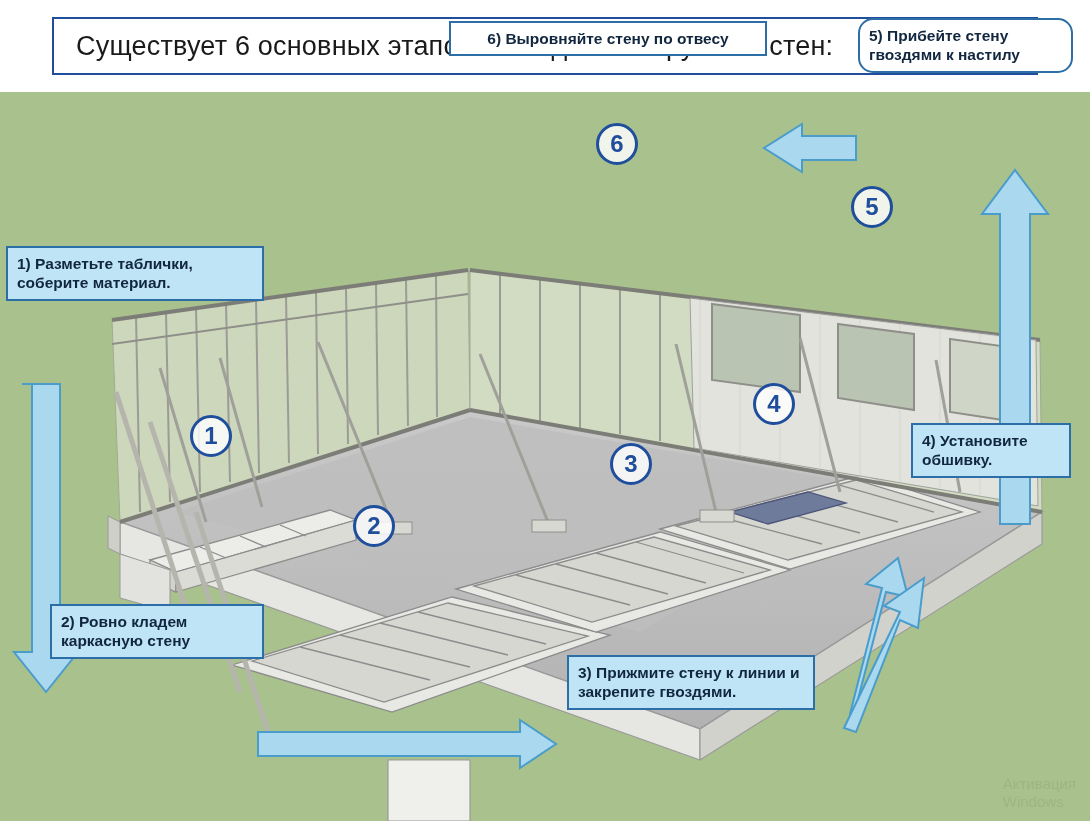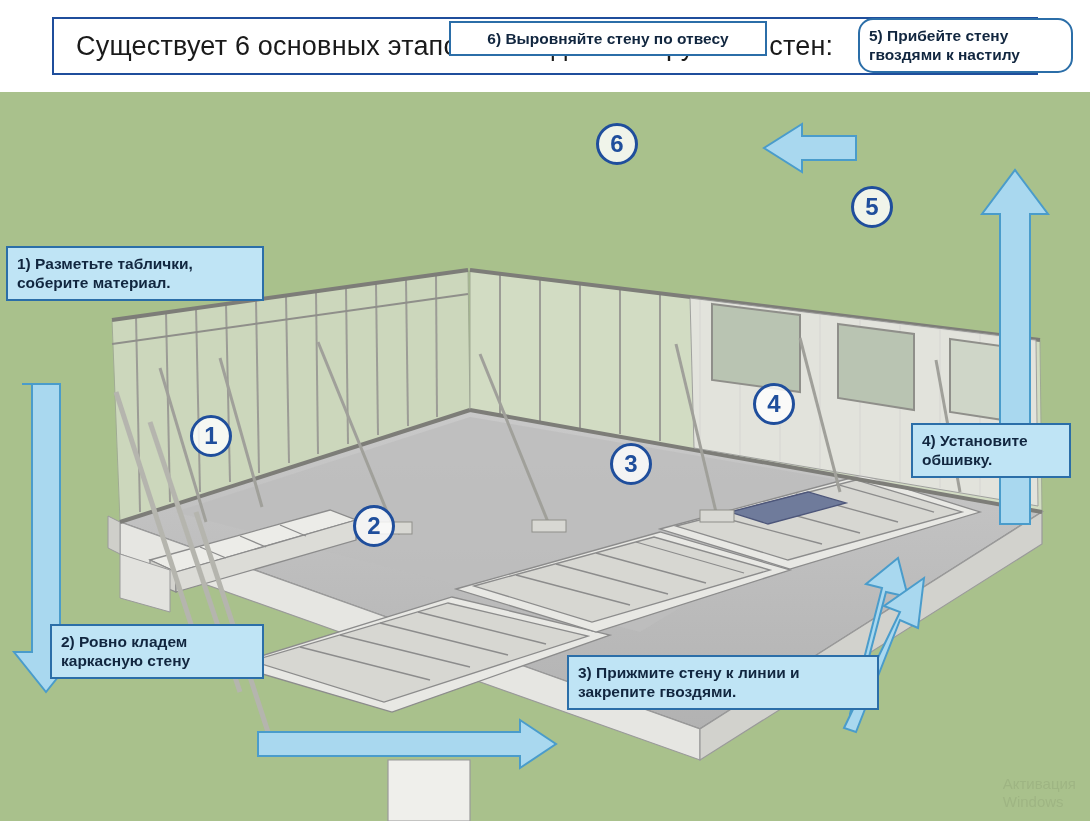--- a/index.html
+++ b/index.html
@@ -64,22 +64,22 @@
     line-height: 1.25;
     padding: 6px 9px;
     font-family: "Liberation Sans", sans-serif;
   }
   .callout.white {
     background: #ffffff;
     border-color: #2b6ea8;
   }
 
   #callout-1 { left: 6px;  top: 246px; width: 258px; }
-  #callout-2 { left: 50px; top: 604px; width: 214px; margin-top: 20px; }
-  #callout-3 { left: 567px; top: 655px; width: 312px; }
+  #callout-2 { left: 50px; top: 604px; width: 214px; }
+  #callout-3 { left: 567px; top: 655px; width: 248px; }
   #callout-4 { left: 911px; top: 423px; width: 160px; }
   #callout-5 { left: 858px; top: 18px;  width: 215px; background:#ffffff;border-radius:15px; }
   #callout-6 { left: 449px; top: 21px;  width: 318px; background:#ffffff; text-align:center; }
 
   
   #start-badge {
     position: absolute;
     left: 38px;
     top: 133px;
     width: 153px;

